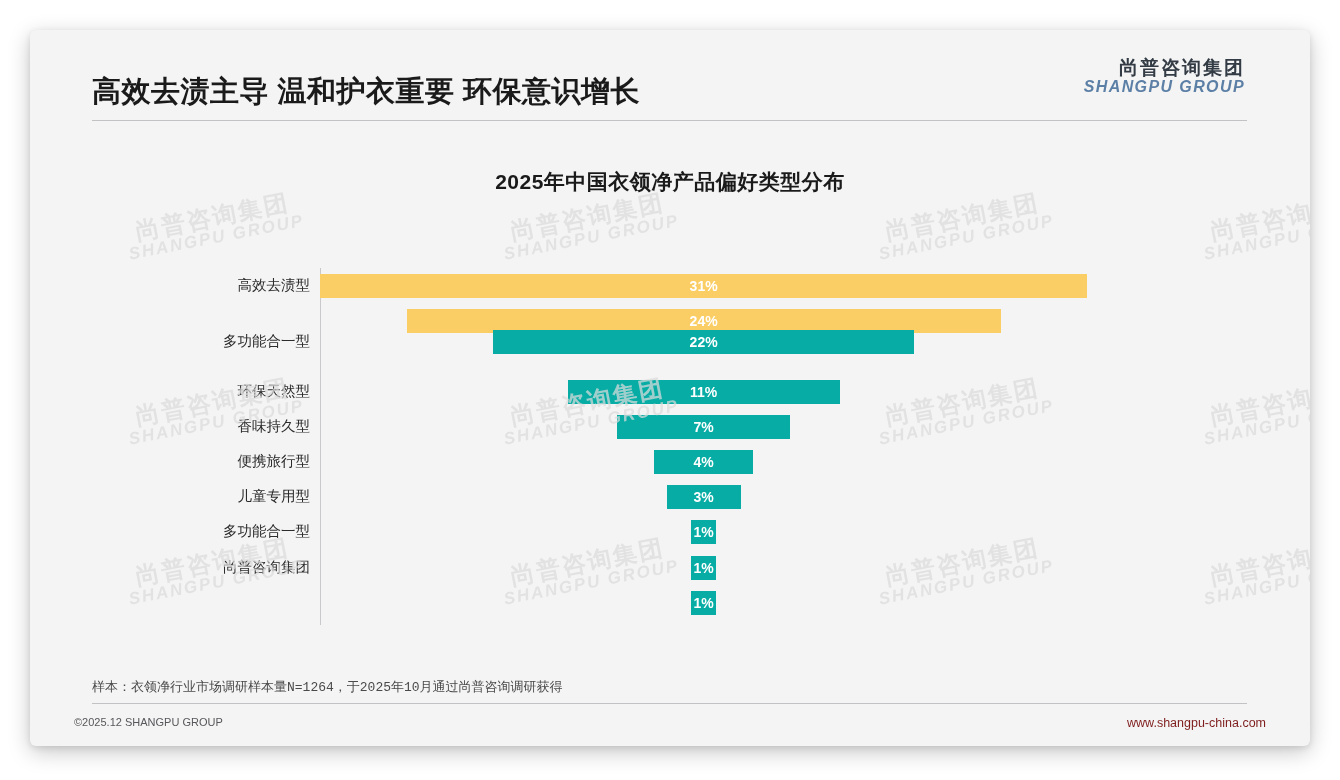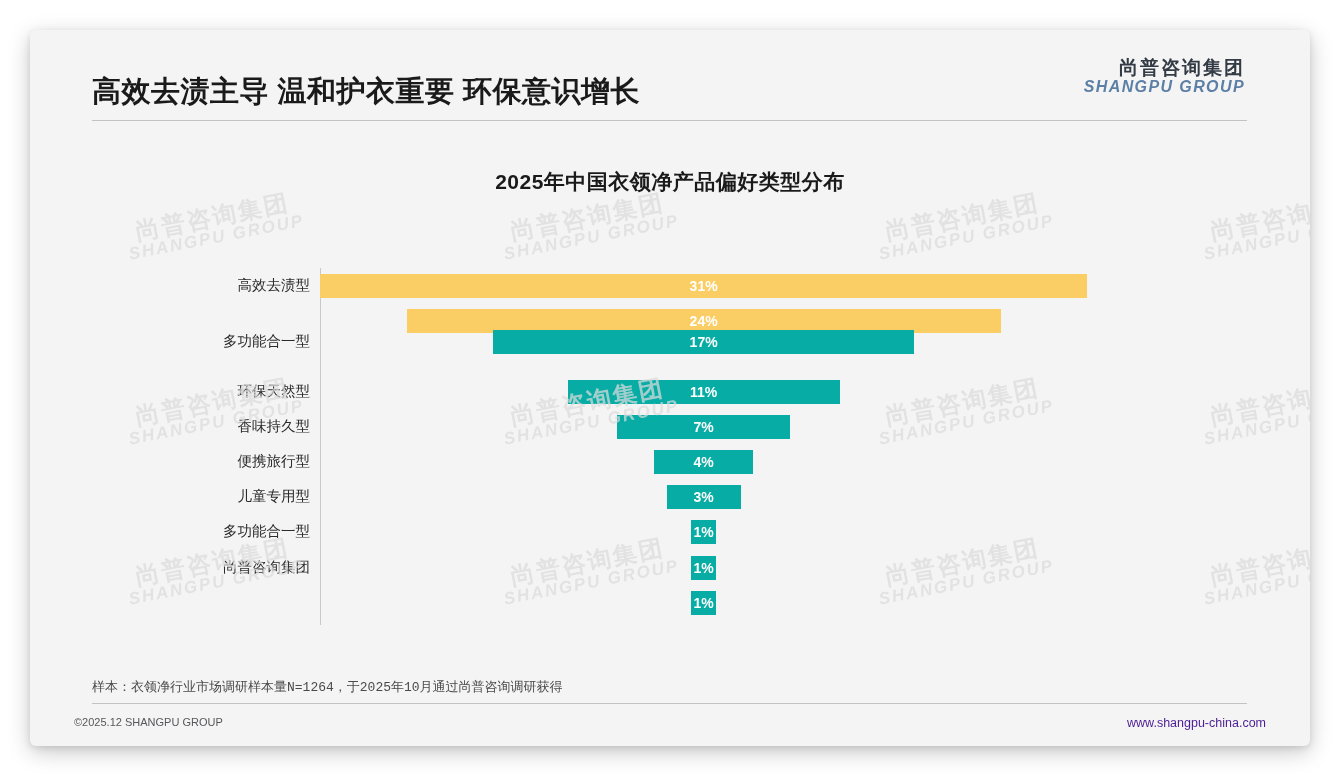--- a/index.html
+++ b/index.html
@@ -169,21 +169,21 @@
     top: 10px;
     font-size: 11px;
     color: #57575b;
     white-space: nowrap;
   }
   #website {
     position: absolute;
     right: 44px;
     top: 10px;
     font-size: 12.5px;
-    color: #4c1d95;
+    color: #7f1d1d;
     white-space: nowrap;
   }
 
   
   #watermarks {
     position: absolute;
     left: 0; top: 0;
     width: 100%; height: 100%;
     pointer-events: none;
     z-index: 5;
@@ -284,21 +284,21 @@
         <div class="bar" style="left: 228px; width: 767.25px; background: rgb(251, 206, 101);"></div>
         <div class="bar-value" style="left: 581.625px; width: 60px;">31%</div>
       </div>
       <div class="row" style="top: 35.2px;">
         <div class="bar" style="left: 314.625px; width: 594px; background: rgb(251, 206, 101);"></div>
         <div class="bar-value" style="left: 581.625px; width: 60px;">24%</div>
       </div>
       <div class="row" style="top: 56px;">
         <div class="cat-label">多功能合一型</div>
         <div class="bar" style="left: 401.25px; width: 420.75px; background: rgb(7, 173, 165);"></div>
-        <div class="bar-value" style="left: 581.625px; width: 60px;">17%</div>
+        <div class="bar-value" style="left: 581.625px; width: 60px;">22%</div>
       </div>
       <div class="row" style="top: 105.6px;">
         <div class="cat-label">环保天然型</div>
         <div class="bar" style="left: 475.5px; width: 272.25px; background: rgb(7, 173, 165);"></div>
         <div class="bar-value" style="left: 581.625px; width: 60px;">11%</div>
       </div>
       <div class="row" style="top: 140.8px;">
         <div class="cat-label">香味持久型</div>
         <div class="bar" style="left: 525px; width: 173.25px; background: rgb(7, 173, 165);"></div>
         <div class="bar-value" style="left: 581.625px; width: 60px;">7%</div>

